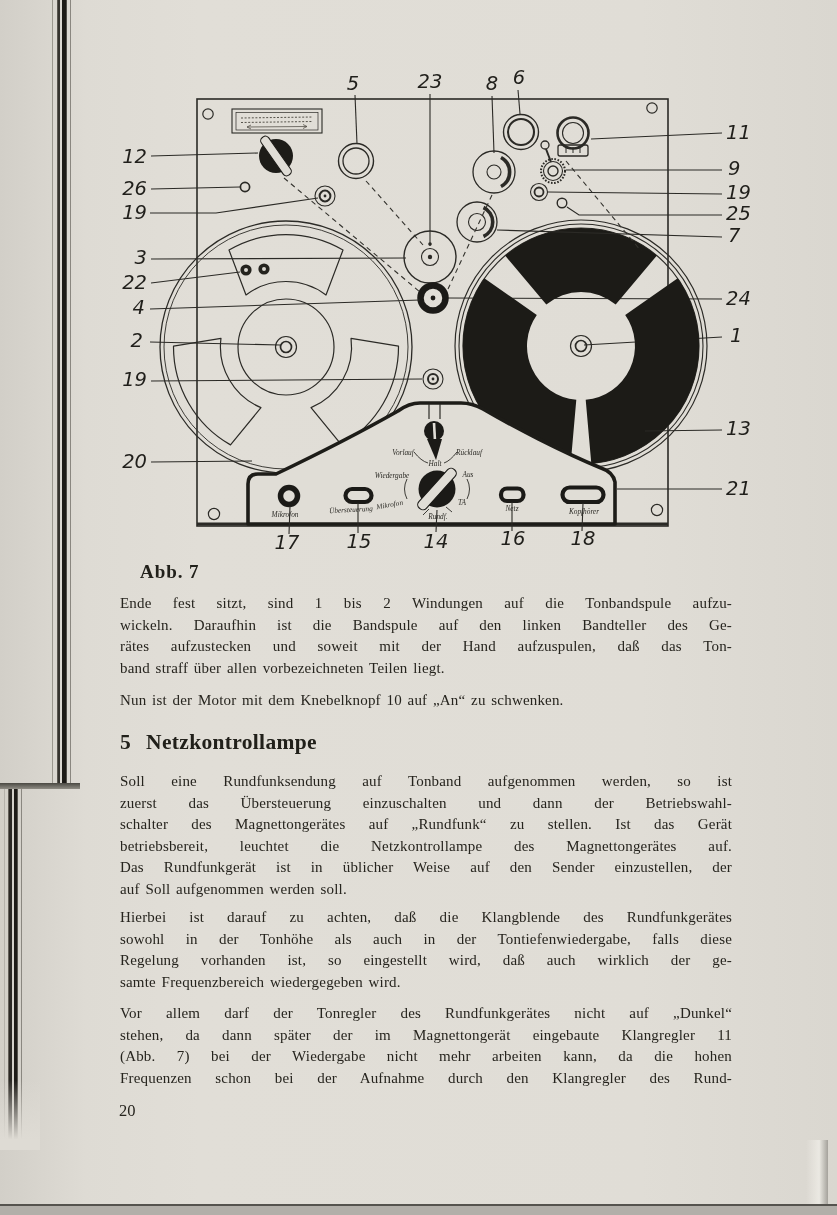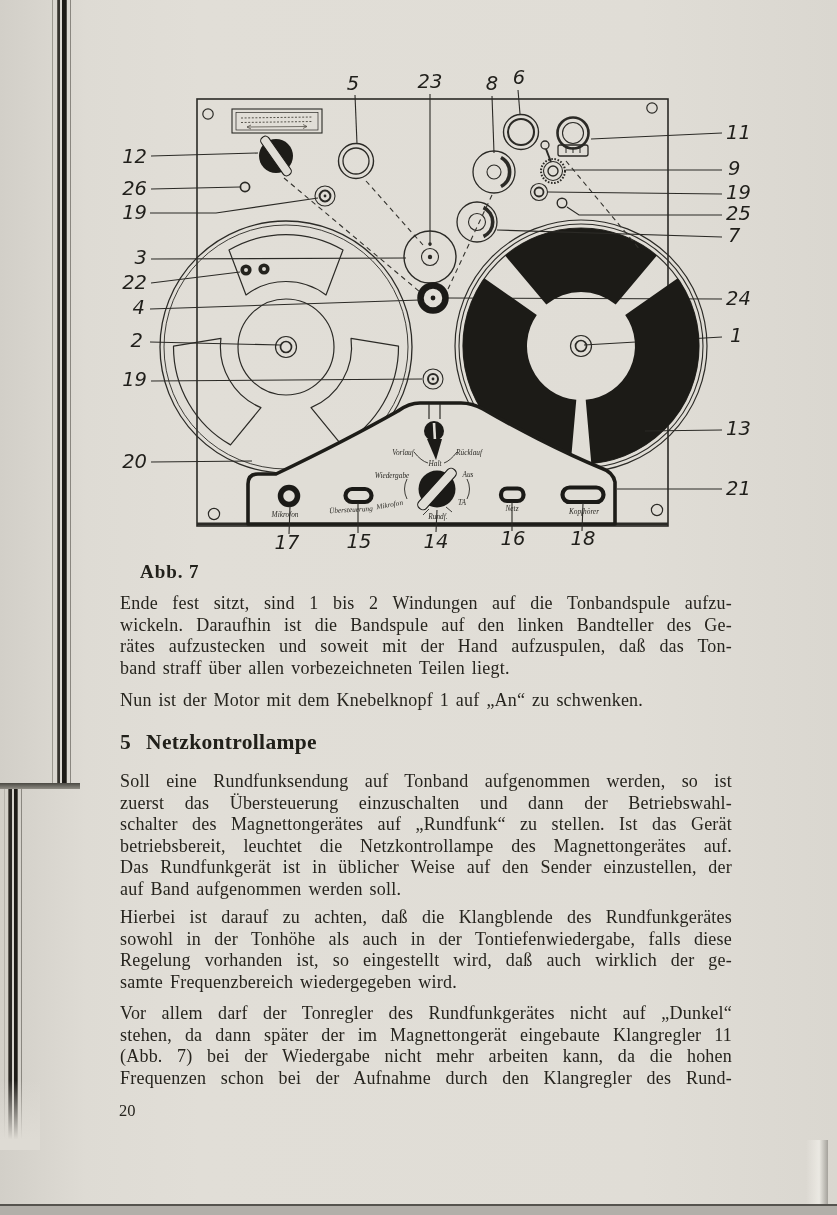--- a/index.html
+++ b/index.html
@@ -8,21 +8,21 @@
     font-family:"Liberation Serif",serif;color:#26241e;}
   .bottom-strip{position:absolute;left:0;top:1204px;width:837px;height:11px;background:#b2afa9;border-top:2px solid #55534e;}
   .bind-top{position:absolute;left:50px;top:0;width:27px;height:784px;
     background:linear-gradient(90deg,rgba(0,0,0,0) 0 2px,#9b988f 2px 3px,rgba(0,0,0,0) 3px 7px,#5a5750 7px 8px,#35332e 8px 10px,rgba(0,0,0,0) 10px 12px,#1d1b17 12px 16px,#504e48 16px 17px,rgba(0,0,0,0) 17px 20px,#8a8780 20px 21px,rgba(0,0,0,0) 21px 27px);}
   .bind-step{position:absolute;left:0;top:783px;width:80px;height:6px;background:linear-gradient(180deg,#4a4842,#908d85);}
   .bind-low{position:absolute;left:4px;top:789px;width:25px;height:350px;
     background:linear-gradient(90deg,#b5b2ab 0 1px,rgba(0,0,0,0) 1px 4px,#63605a 4px 5px,#2a2824 5px 8px,rgba(0,0,0,0) 8px 10px,#1d1b17 10px 13px,#56544e 13px 14px,rgba(0,0,0,0) 14px 17px,#8a8780 17px 18px,rgba(0,0,0,0) 18px 25px);}
   .bind-fade{position:absolute;left:0;top:1080px;width:40px;height:70px;background:linear-gradient(180deg,rgba(222,219,212,0),#dedbd4 85%);}
   .curl{position:absolute;left:806px;top:1140px;width:22px;height:66px;background:linear-gradient(90deg,rgba(255,255,255,0),#f2f0ea 60%,#8e8b85 100%);opacity:.7;}
   .textcol{position:absolute;left:120px;width:612px;}
-  .ln{font-size:18px;line-height:21.6px;letter-spacing:0.012em;word-spacing:0.12em;white-space:nowrap;}
+  .ln{font-size:15px;line-height:21.6px;letter-spacing:0.012em;word-spacing:0.12em;white-space:nowrap;}
   .jln{white-space:normal;text-align:justify;text-align-last:justify;}
   .caption{position:absolute;left:140px;top:561px;width:580px;text-align:left;font-weight:bold;font-size:19px;letter-spacing:0.05em;color:#22211b;}
   .heading{position:absolute;left:120px;top:730px;display:flex;gap:15px;font-weight:bold;font-size:21.5px;letter-spacing:0.015em;color:#21201a;}
   .pagenum{position:absolute;left:119px;top:1101px;font-size:16.5px;}
   .fig{position:absolute;left:95px;top:60px;}
   .callout{font-family:"DejaVu Sans",sans-serif;font-style:italic;font-size:19.5px;fill:#201f1b;}
   .tinylabel{font-family:"Liberation Serif",serif;font-style:italic;font-size:7.3px;fill:#2b2a25;}
   .ldr{fill:none;stroke:#2b2a26;stroke-width:1.1;}
   .dashln{fill:none;stroke:#33322d;stroke-width:1.1;stroke-dasharray:5 4;}
   .oln{fill:none;stroke:#2b2a26;}
@@ -286,35 +286,35 @@
   <div class="caption">Abb. 7</div>
 
   <div class="textcol" style="top:593px">
     <div class="ln jln">Ende fest sitzt, sind 1 bis 2 Windungen auf die Tonbandspule aufzu-</div>
     <div class="ln jln">wickeln. Daraufhin ist die Bandspule auf den linken Bandteller des Ge-</div>
     <div class="ln jln">rätes aufzustecken und soweit mit der Hand aufzuspulen, daß das Ton-</div>
     <div class="ln">band straff über allen vorbezeichneten Teilen liegt.</div>
   </div>
 
   <div class="textcol" style="top:690px">
-    <div class="ln">Nun ist der Motor mit dem Knebelknopf 1 auf „An“ zu schwenken.</div>
+    <div class="ln">Nun ist der Motor mit dem Knebelknopf 10 auf „An“ zu schwenken.</div>
   </div>
 
   <div class="heading">
     <span>5</span>
     <span>Netzkontrollampe</span>
   </div>
 
   <div class="textcol" style="top:771px">
     <div class="ln jln">Soll eine Rundfunksendung auf Tonband aufgenommen werden, so ist</div>
     <div class="ln jln">zuerst das Übersteuerung einzuschalten und dann der Betriebswahl-</div>
     <div class="ln jln">schalter des Magnettongerätes auf „Rundfunk“ zu stellen. Ist das Gerät</div>
     <div class="ln jln">betriebsbereit, leuchtet die Netzkontrollampe des Magnettongerätes auf.</div>
     <div class="ln jln">Das Rundfunkgerät ist in üblicher Weise auf den Sender einzustellen, der</div>
-    <div class="ln">auf Band aufgenommen werden soll.</div>
+    <div class="ln">auf Soll aufgenommen werden soll.</div>
   </div>
 
   <div class="textcol" style="top:907px">
     <div class="ln jln">Hierbei ist darauf zu achten, daß die Klangblende des Rundfunkgerätes</div>
     <div class="ln jln">sowohl in der Tonhöhe als auch in der Tontiefenwiedergabe, falls diese</div>
     <div class="ln jln">Regelung vorhanden ist, so eingestellt wird, daß auch wirklich der ge-</div>
     <div class="ln">samte Frequenzbereich wiedergegeben wird.</div>
   </div>
 
   <div class="textcol" style="top:1003px">

